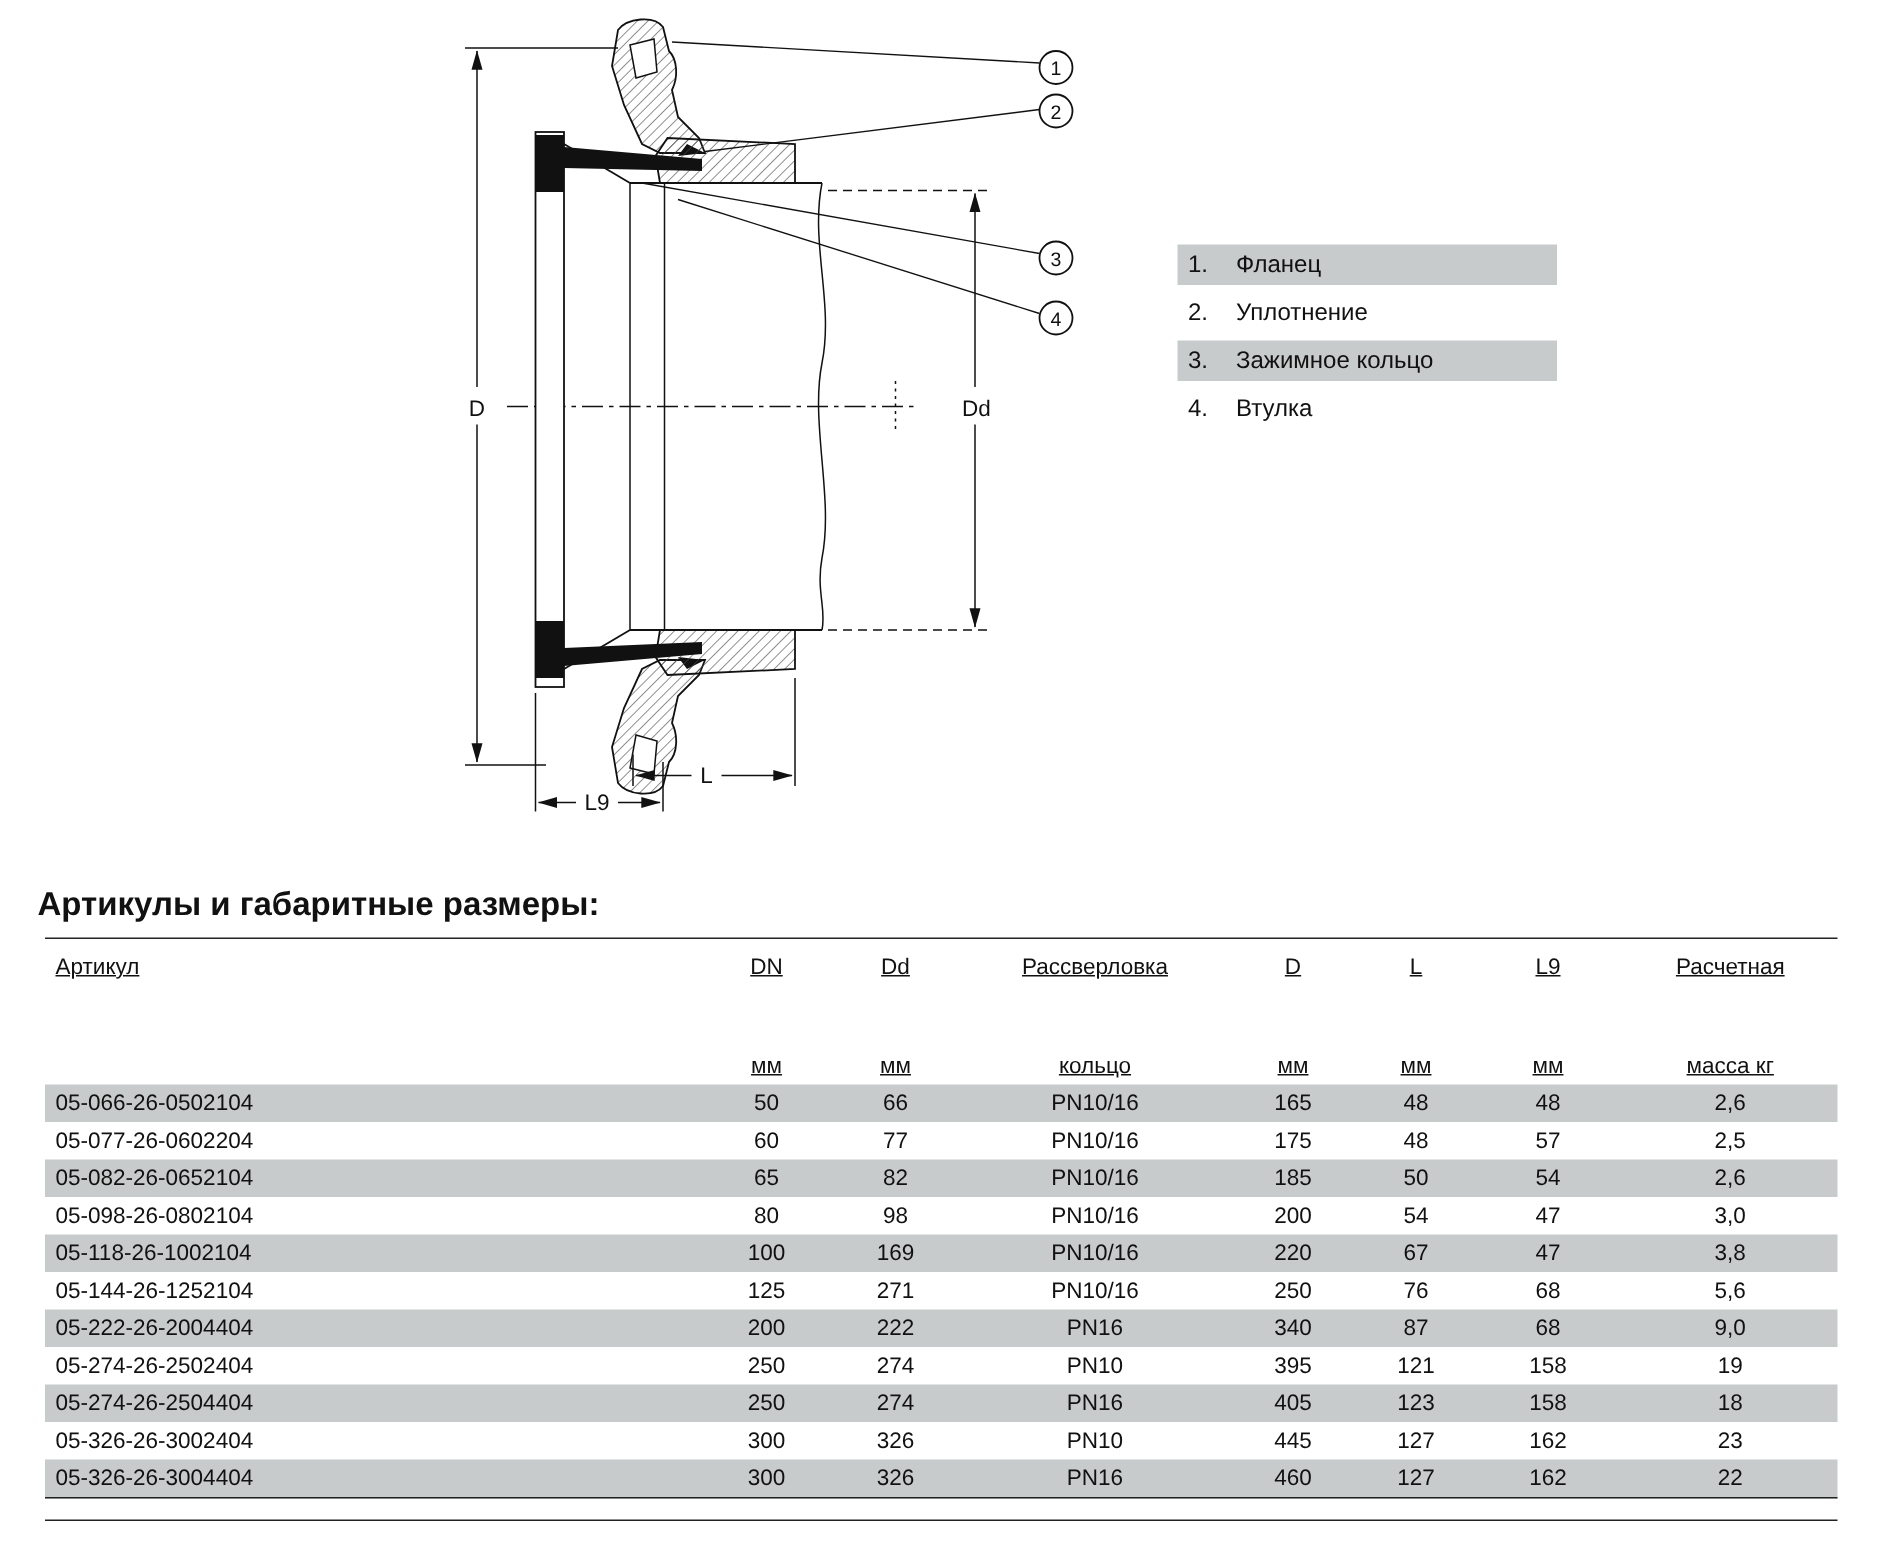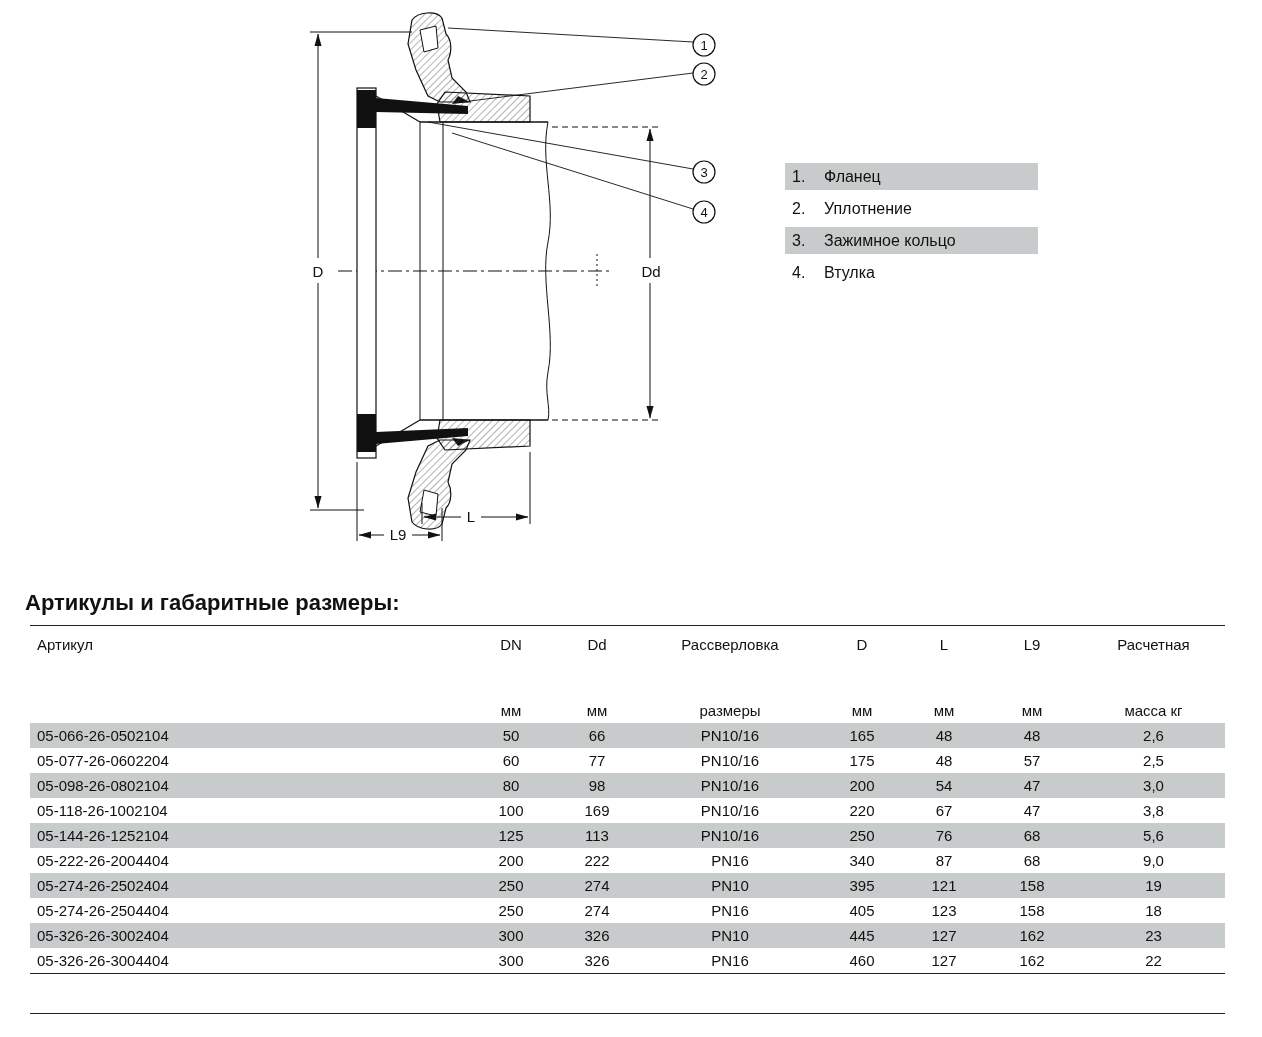--- a/index.html
+++ b/index.html
@@ -23,21 +23,21 @@
     position:absolute; left:25px; top:590px; margin:0;
     font-size:22px; font-weight:bold;
   }
 
   
   .dim-table {
     position:absolute; left:30px; top:625px; width:1195px;
     border-collapse:collapse; font-size:15px; table-layout:fixed;
     border-top:1px solid #222; border-bottom:1px solid #222;
   }
-  .dim-table th { font-weight:normal; text-align:center; padding:0; vertical-align:top; }
+  .dim-table th { font-weight:normal; text-align:center; padding:0; vertical-align:top;text-decoration:underline; }
   .dim-table thead .h1 { line-height:27px; height:27px; padding-top:5px; }
   .dim-table thead .h2 { line-height:25px; height:25px;margin-top:40px; }
   .dim-table th:first-child, .dim-table td:first-child { text-align:left; padding-left:7px; }
   .dim-table td { height:25px; line-height:25px; text-align:center; padding:0; }
   .dim-table tbody tr:nth-child(odd) { background:#c8cbcb; }
   .table-endline { position:absolute; left:30px; top:1013px; width:1195px; border-top:1px solid #222; }
 </style>
 </head>
 <body>
 
@@ -169,21 +169,21 @@
         <th>
           <div class="h1">DN</div>
           <div class="h2">мм</div>
         </th>
         <th>
           <div class="h1">Dd</div>
           <div class="h2">мм</div>
         </th>
         <th>
           <div class="h1">Рассверловка</div>
-          <div class="h2">размеры</div>
+          <div class="h2">кольцо</div>
         </th>
         <th>
           <div class="h1">D</div>
           <div class="h2">мм</div>
         </th>
         <th>
           <div class="h1">L</div>
           <div class="h2">мм</div>
         </th>
         <th>
@@ -211,20 +211,30 @@
     <td>05-077-26-0602204</td>
     <td>60</td>
     <td>77</td>
     <td>PN10/16</td>
     <td>175</td>
     <td>48</td>
     <td>57</td>
     <td>2,5</td>
   </tr>
         <tr>
+    <td>05-082-26-0652104</td>
+    <td>65</td>
+    <td>82</td>
+    <td>PN10/16</td>
+    <td>185</td>
+    <td>50</td>
+    <td>54</td>
+    <td>2,6</td>
+  </tr>
+        <tr>
     <td>05-098-26-0802104</td>
     <td>80</td>
     <td>98</td>
     <td>PN10/16</td>
     <td>200</td>
     <td>54</td>
     <td>47</td>
     <td>3,0</td>
   </tr>
         <tr>
@@ -233,21 +243,21 @@
     <td>169</td>
     <td>PN10/16</td>
     <td>220</td>
     <td>67</td>
     <td>47</td>
     <td>3,8</td>
   </tr>
         <tr>
     <td>05-144-26-1252104</td>
     <td>125</td>
-    <td>113</td>
+    <td>271</td>
     <td>PN10/16</td>
     <td>250</td>
     <td>76</td>
     <td>68</td>
     <td>5,6</td>
   </tr>
         <tr>
     <td>05-222-26-2004404</td>
     <td>200</td>
     <td>222</td>

